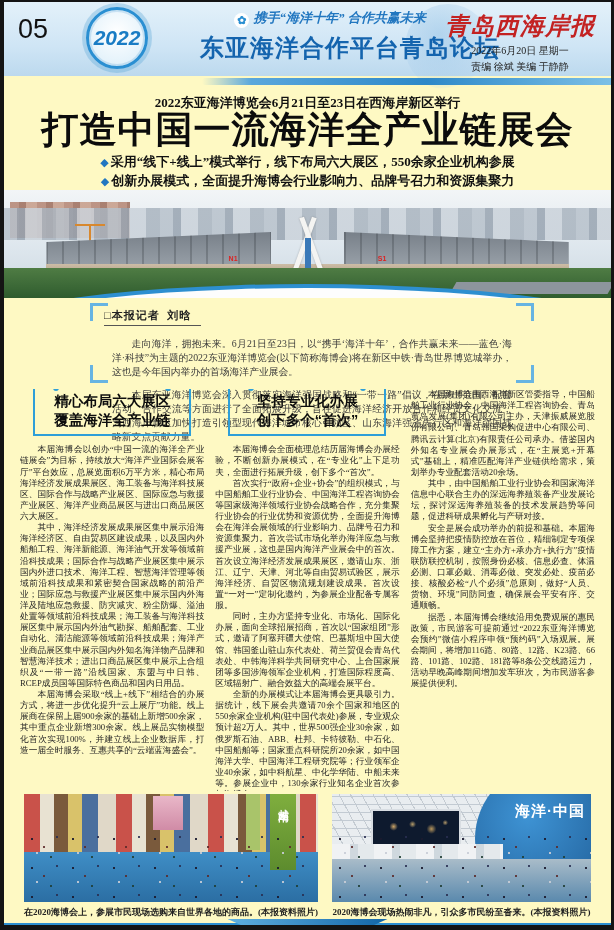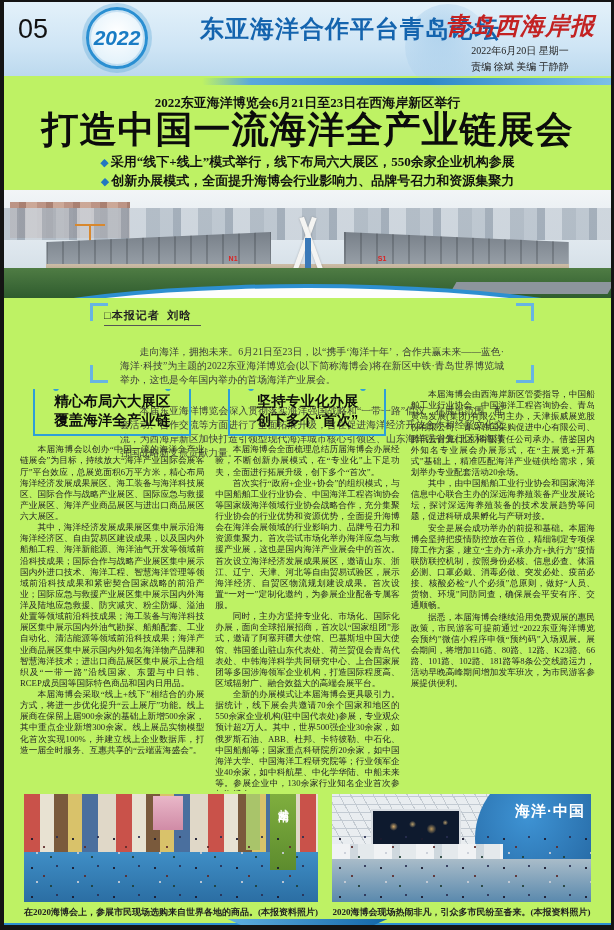--- a/index.html
+++ b/index.html
@@ -1,16 +1,16 @@
 <!DOCTYPE html>
 <html><head>
 <meta charset="utf-8">
 <style>
   html,body{margin:0;padding:0;background:#2a2a2a;}
-  .page{position:relative;width:614px;height:930px;background:#bef264;box-sizing:border-box;
+  .page{position:relative;width:614px;height:930px;background:#fef9c3;box-sizing:border-box;
         border-top:2px solid #141414;border-right:3px solid #141414;border-bottom:5px solid #141414;border-left:4px solid #141414;
         overflow:hidden;font-family:"Liberation Serif","DejaVu Serif",serif;color:#222;}
   
   .header{position:absolute;left:0;right:0;top:0;height:74px;background:linear-gradient(180deg,#e3f1fa 0%,#cfe5f5 60%,#bcd9ee 100%);}
   .globe{position:absolute;right:120px;top:2px;width:86px;height:86px;border-radius:50%;
          background:radial-gradient(circle at 40% 35%, rgba(150,195,230,.55), rgba(170,205,235,.15) 70%, transparent 72%);}
   .pagenum{position:absolute;left:14px;top:12px;font-family:"Liberation Sans","DejaVu Sans",sans-serif;font-size:27px;color:#111;}
   .badge{position:absolute;left:82px;top:5px;width:56px;height:56px;border-radius:50%;
          border:3px solid #2a8fd2;box-shadow:0 0 0 4px rgba(90,165,215,.35), inset 0 0 0 2px rgba(90,165,215,.25);
          background:radial-gradient(circle at 50% 40%,#ffffff,#d9edf9);display:flex;align-items:center;justify-content:center;}
@@ -66,21 +66,21 @@
   .mp-arc-white{position:absolute;left:-10%;bottom:-50px;width:120%;height:60px;background:#fdfdfd;border-radius:50% 50% 0 0/100% 100% 0 0;}
   
   .intro{position:absolute;left:86px;top:301px;width:444px;height:80px;padding:2px 14px;box-sizing:border-box;}
   .cnr{position:absolute;width:15px;height:15px;border:0 solid #67b4e2;}
   .cnr.tl{left:0;top:0;border-left-width:3px;border-top-width:3px;}
   .cnr.tr{right:0;top:0;border-right-width:3px;border-top-width:3px;}
   .cnr.bl{left:0;bottom:0;border-left-width:3px;border-bottom-width:3px;}
   .cnr.br{right:0;bottom:0;border-right-width:3px;border-bottom-width:3px;}
   .byline{display:inline-block;font-size:11px;font-weight:bold;letter-spacing:1px;color:#222;
           border-bottom:1px solid #555;padding:0 10px 2px 0;margin-bottom:3px;}
-  .intro p{margin:16px;font-size:9.8px;line-height:1.45;text-align:justify;text-indent:2em;color:#3a3a3a;}
+  .intro p{margin:8px;font-size:9.8px;line-height:1.45;text-align:justify;text-indent:2em;color:#3a3a3a;}
   
   .sections{position:absolute;left:16px;right:16px;top:387px;height:402px;display:flex;gap:11px;}
   .col{flex:1;overflow:hidden;}
   .sec-head{position:relative;width:158px;margin:0 auto 8px;padding:3px 4px 4px;box-sizing:border-box;
             border:2px solid #2e9fd8;border-top:none;text-align:center;
             font-family:"Liberation Sans","DejaVu Sans",sans-serif;font-weight:bold;font-size:14.5px;line-height:1.32;color:#0d0d0d;}
   .sec-head .dot{position:absolute;top:-4px;width:6px;height:6px;border-radius:50%;background:#2e9fd8;}
   .sec-head .dot.l{left:18px;} .sec-head .dot.r{right:18px;}
   .col p{margin:0;font-size:8.7px;line-height:1.28;text-align:justify;text-indent:2em;color:#262626;}
   
@@ -129,20 +129,21 @@
 
 <div class="page">
 
   <div class="header">
     <div class="globe"></div>
     <div class="pagenum">05</div>
     <div class="badge">
         <span>2022</span>
       </div>
     <div class="head-center">
+      <div class="slogan-row"><span class="flower">✿</span><span>携手“海洋十年” 合作共赢未来</span></div>
       <div class="forum-title">东亚海洋合作平台青岛论坛</div>
     </div>
     <div class="head-right">
       <div class="paper-name">青岛西海岸报</div>
       <div class="date-line">2022年6月20日 星期一</div>
       <div class="editors-line">责编 徐斌 美编 于静静</div>
     </div>
   </div>
   <div class="head-strip"></div>
 

